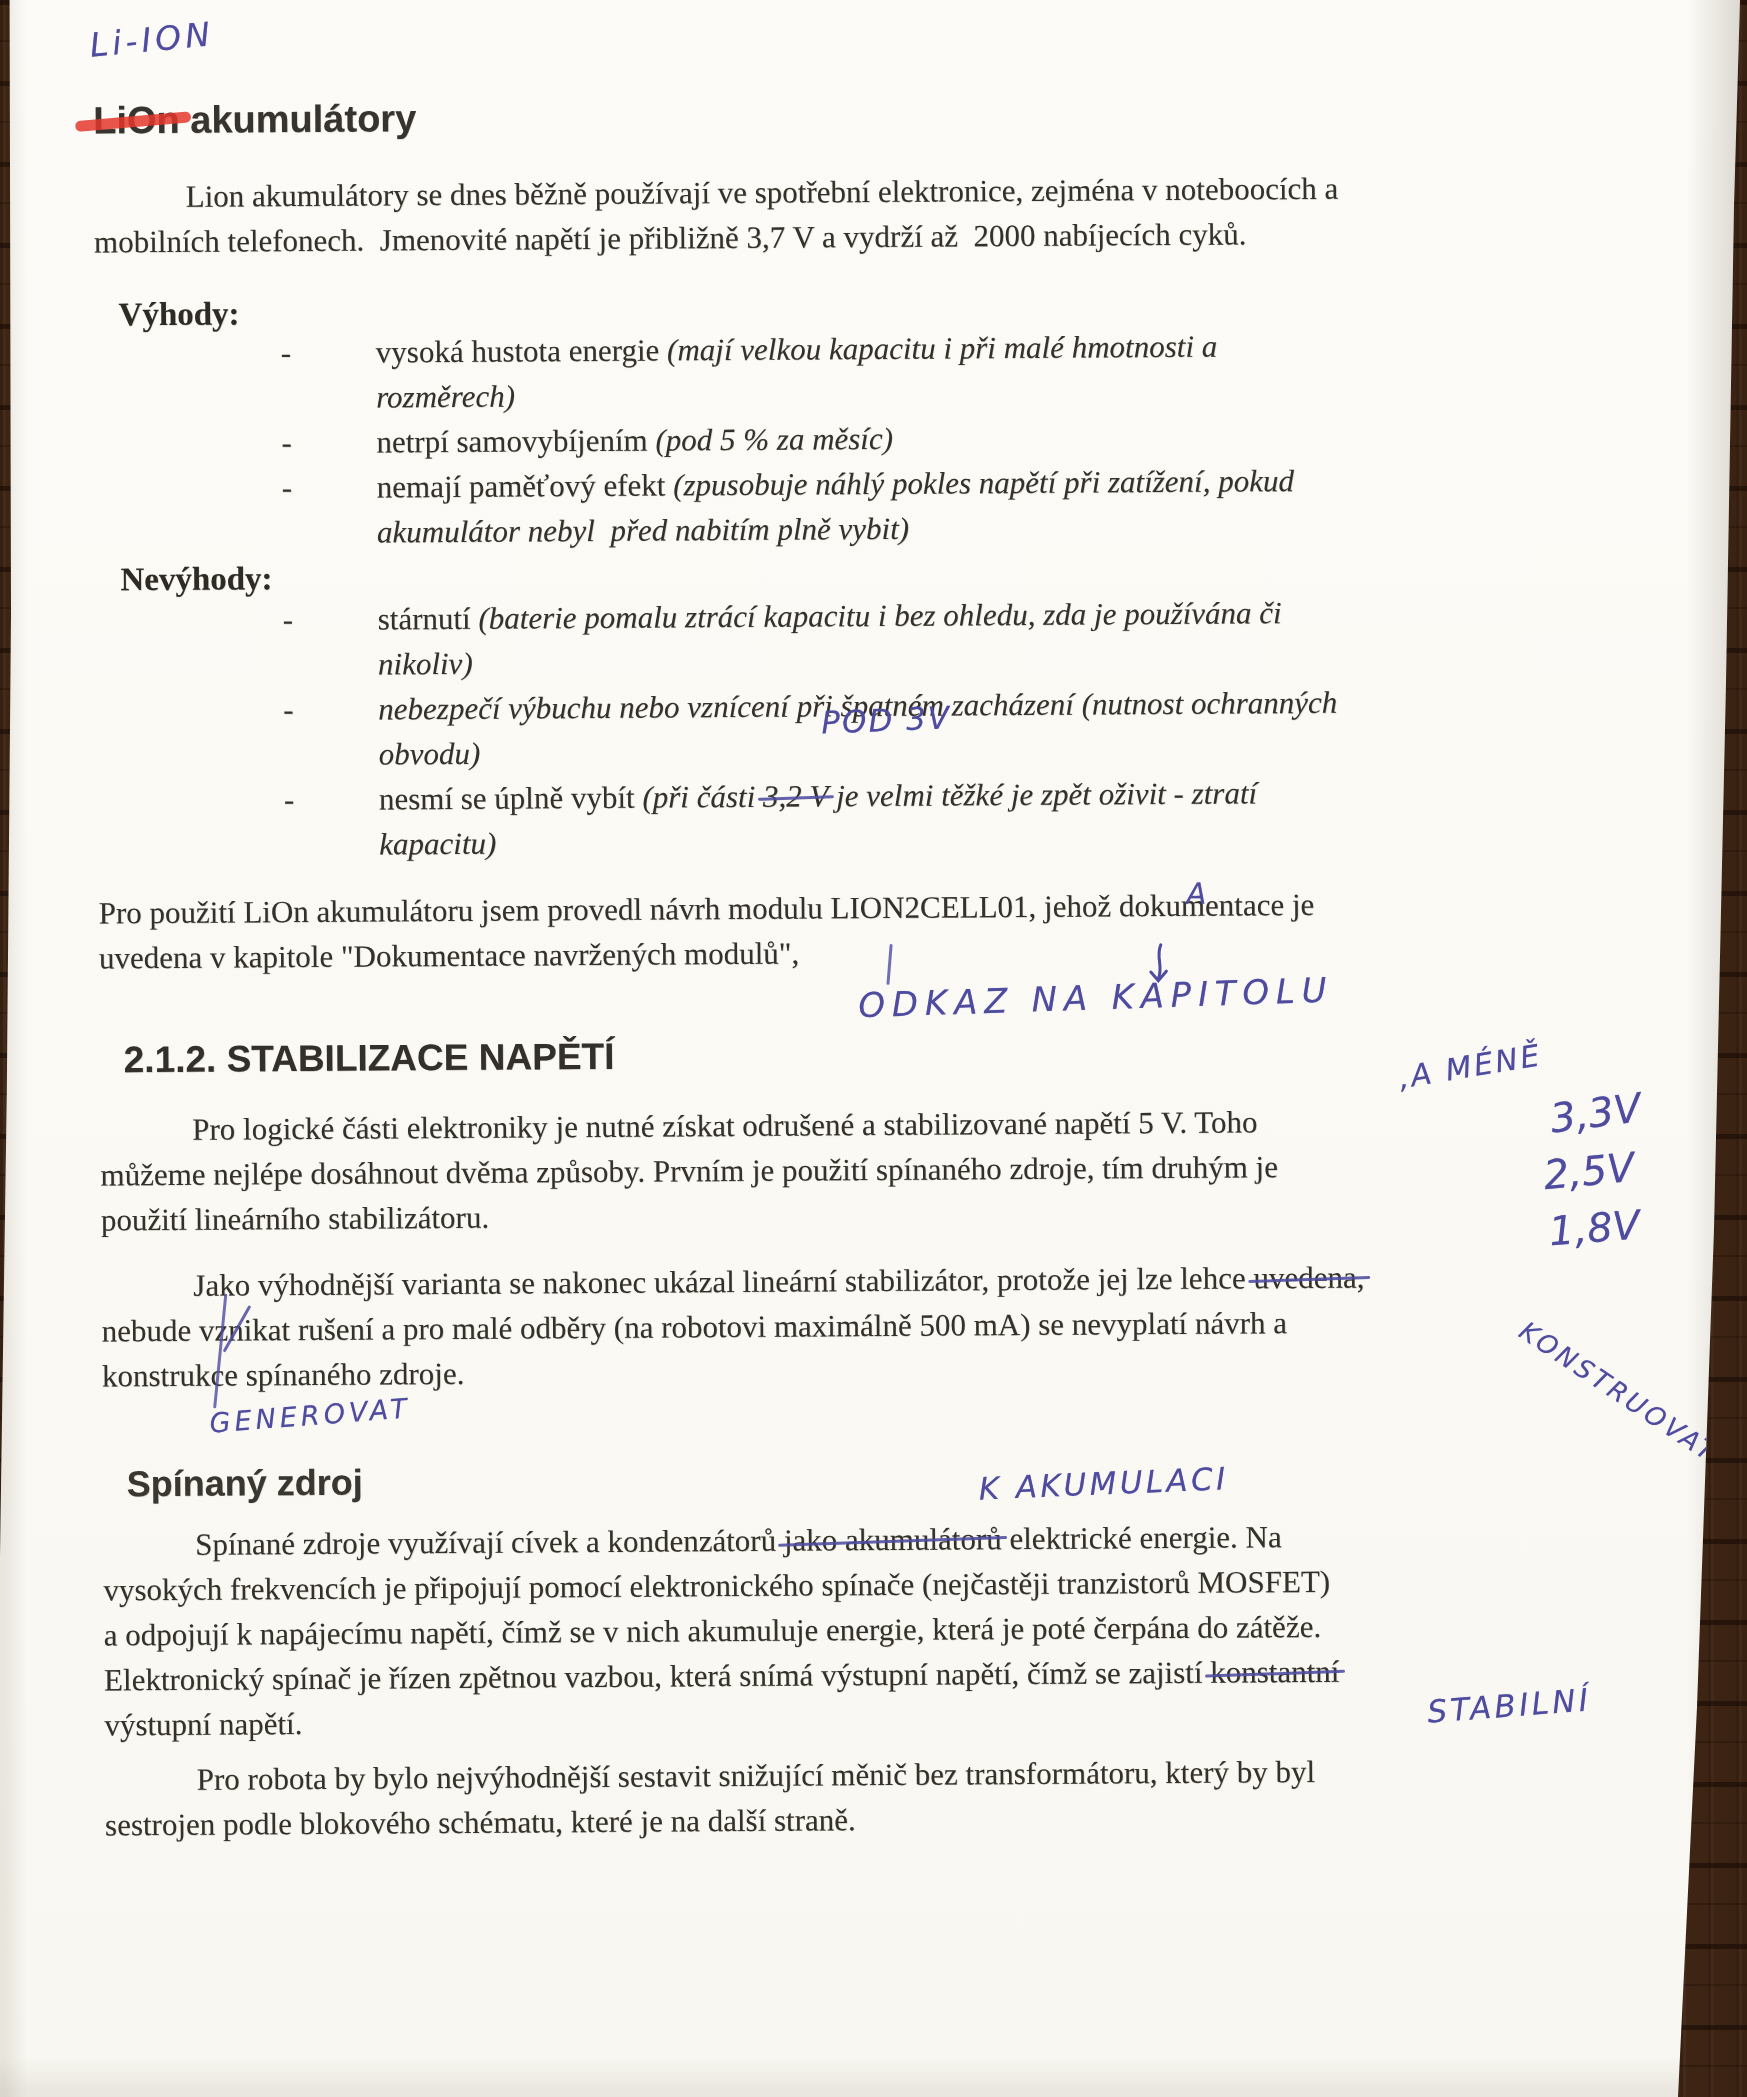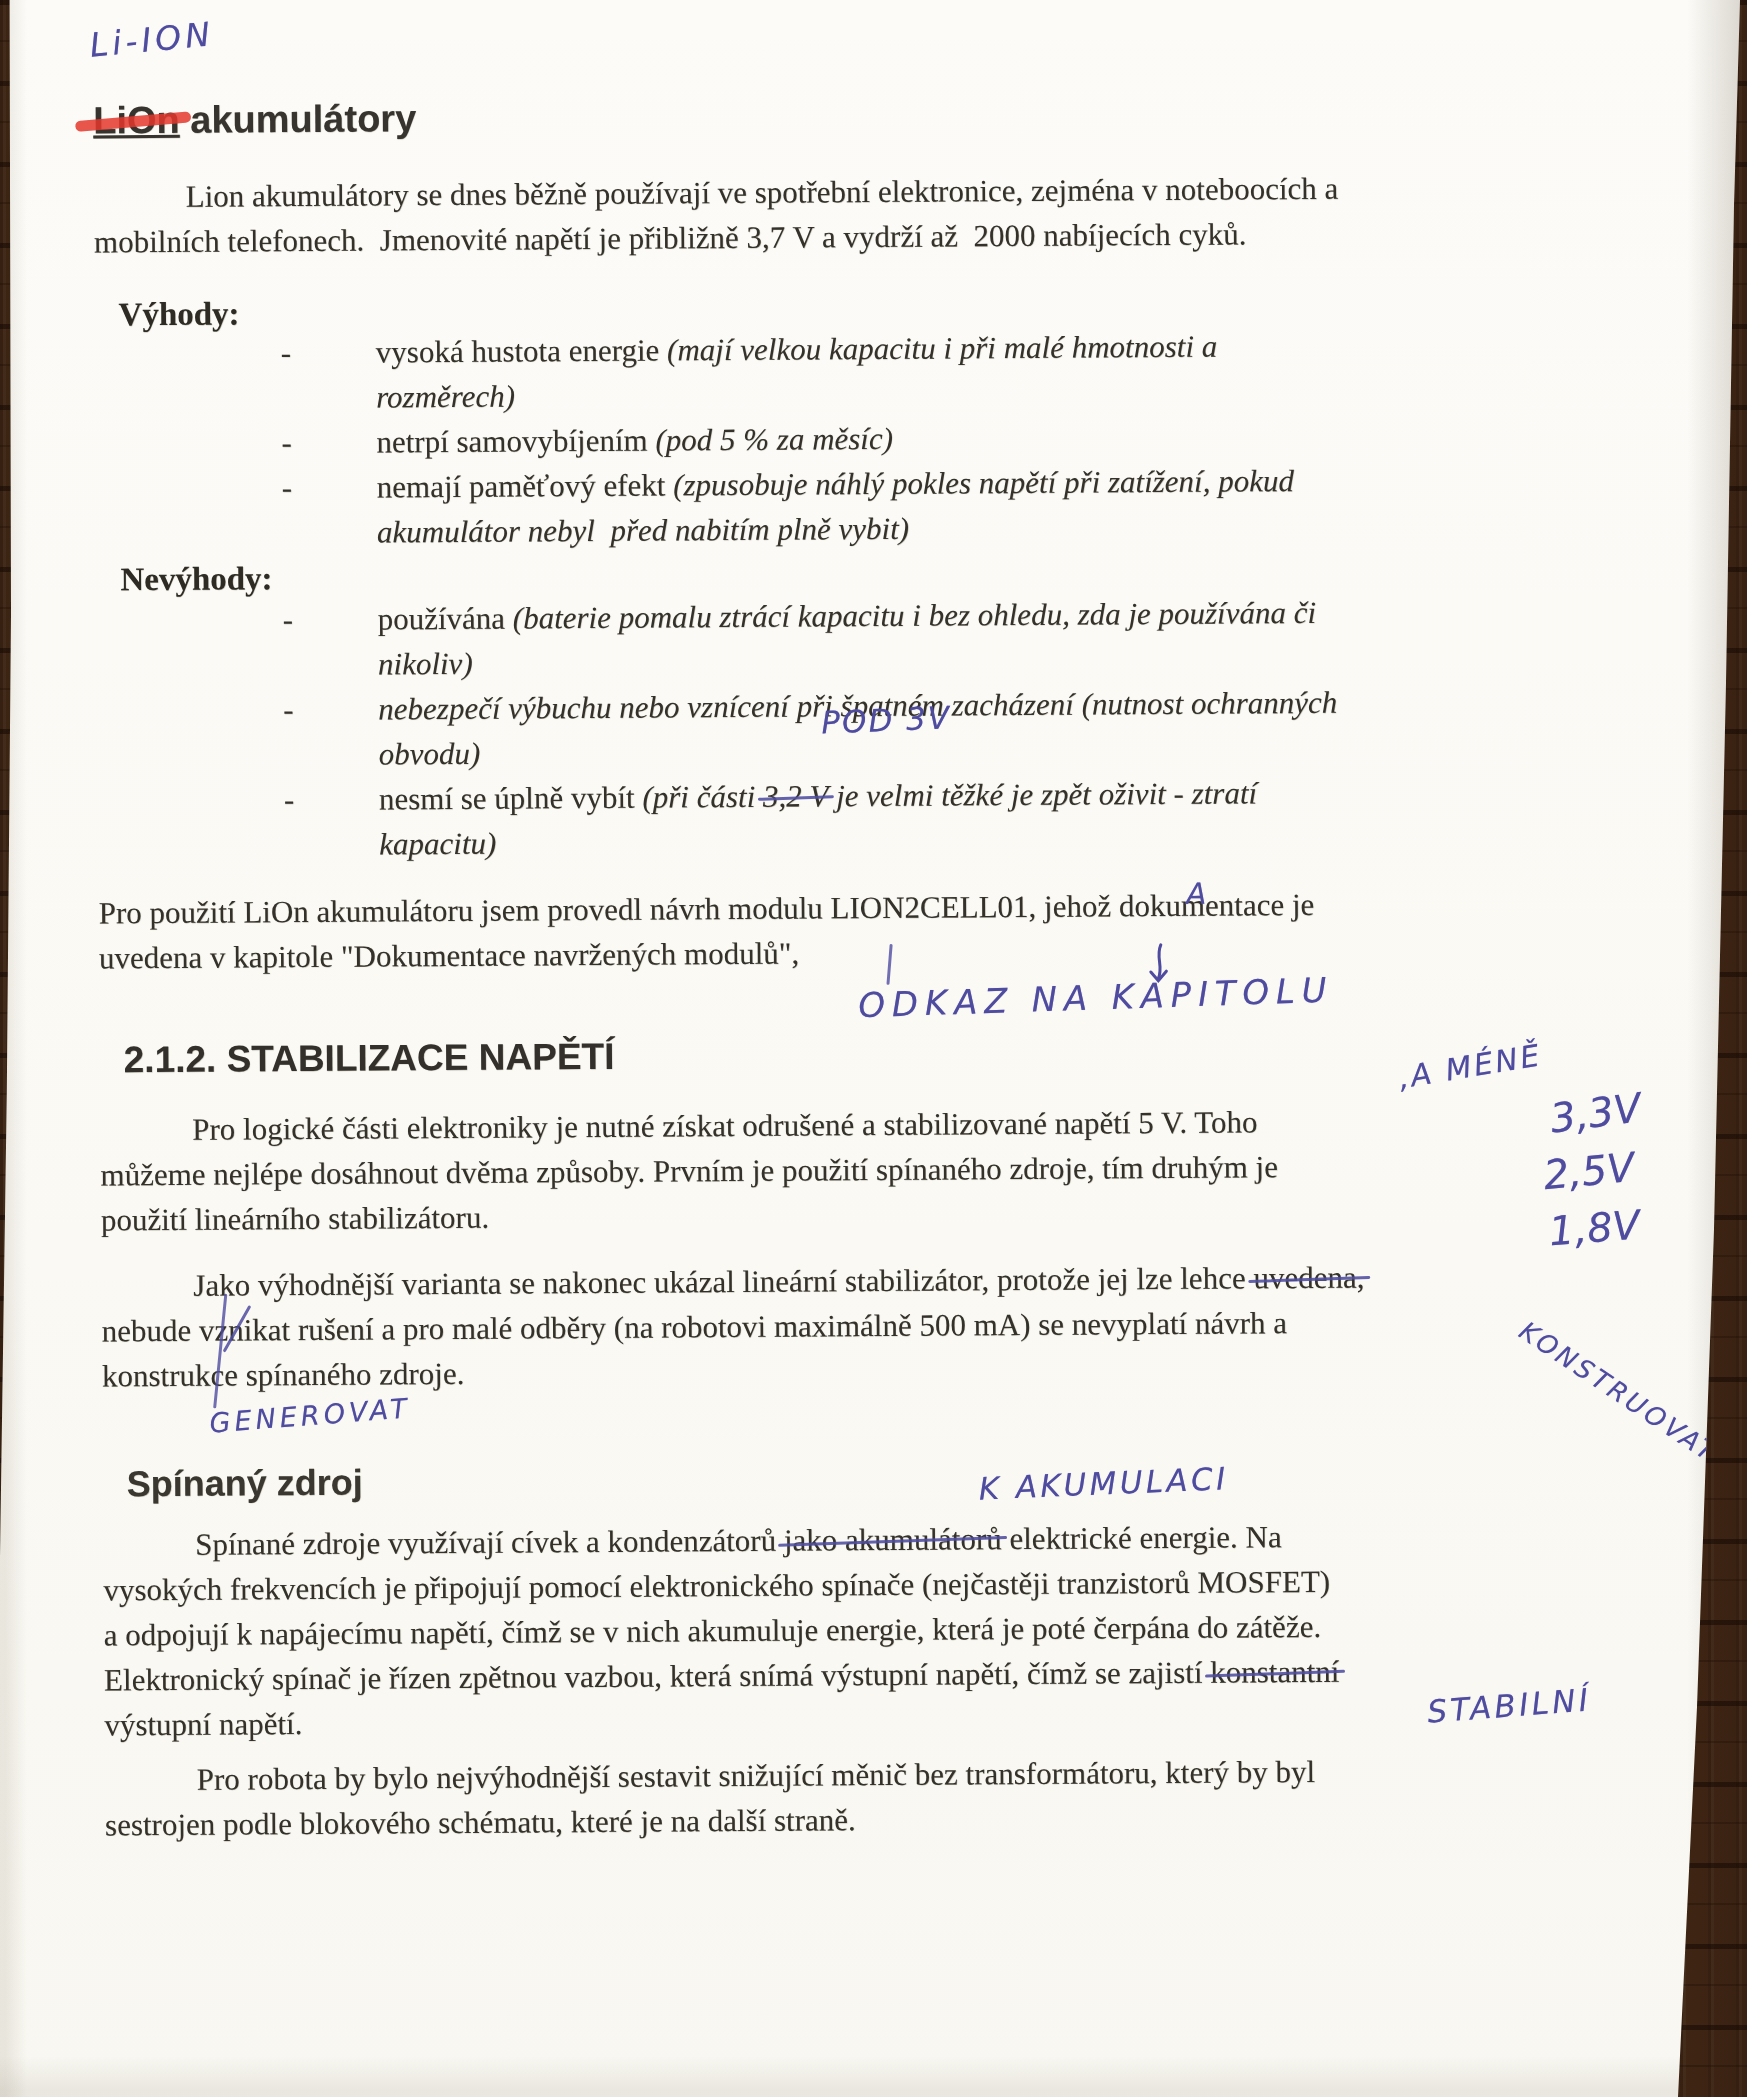--- a/index.html
+++ b/index.html
@@ -42,21 +42,21 @@
   .li .li-body{margin-left:281px;}
   
   .sb{position:relative;}
   .sb::after{content:"";position:absolute;left:-5.5px;right:-5.5px;top:52%;height:3.4px;
     background:rgba(79,76,160,.88);border-radius:2px;transform:rotate(-1.6deg);}
   
   .slashed{position:relative;text-align:center;}
   .slashed::after{content:"";position:absolute;left:40%;top:-30%;height:150%;width:3.4px;
     background:rgba(79,76,160,.85);border-radius:2px;transform:rotate(30deg);}
   
-  .sr{position:relative;text-decoration:underline;}
+  .sr{position:relative;}
   .sr::after{content:"";position:absolute;left:-18px;right:-11px;top:40%;height:11px;
     background:rgba(228,55,43,.85);border-radius:6.1px;transform:rotate(-4.5deg);}
   
   .hw{position:absolute;font-family:"DejaVu Sans",sans-serif;font-style:italic;color:#4f4ca0;
       text-shadow:0 0 0.7px rgba(79,76,160,.55);white-space:pre;}
   .ink-line{position:absolute;background:rgba(79,76,160,.8);border-radius:2px;}
 </style>
 </head>
 <body>
 
@@ -98,21 +98,21 @@
           </div>
         </div>
       </div>
 
       <div class="blk h-serif hpad" style="top:552px;">Nevýhody:</div>
 
       <div class="blk" style="top:593px;">
         <div class="li">
           <span class="dash">-</span>
           <div class="li-body">
-            <div class="ln"><span>používána </span><span class="it">(baterie pomalu ztrácí kapacitu i bez ohledu, zda je používána či</span></div>
+            <div class="ln"><span>stárnutí </span><span class="it">(baterie pomalu ztrácí kapacitu i bez ohledu, zda je používána či</span></div>
             <div class="ln it">nikoliv)</div>
           </div>
         </div>
         <div class="li">
           <span class="dash">-</span>
           <div class="li-body">
             <div class="ln it">nebezpečí výbuchu nebo vznícení při špatném zacházení (nutnost ochranných</div>
             <div class="ln it">obvodu)</div>
           </div>
         </div>

